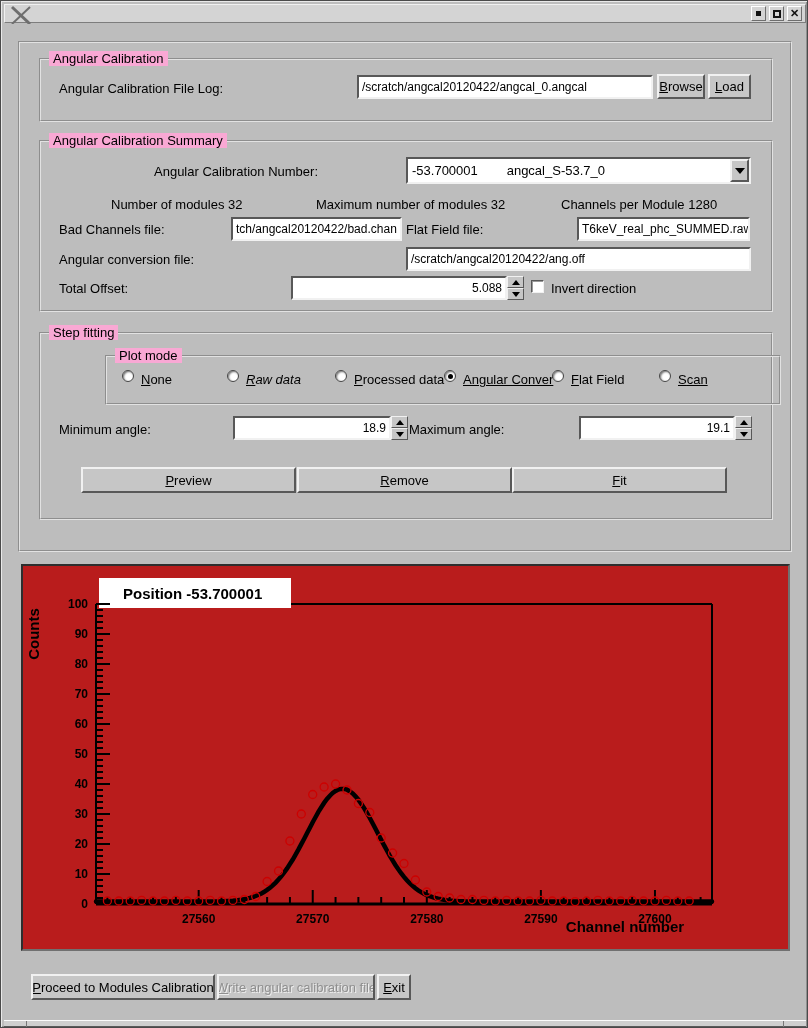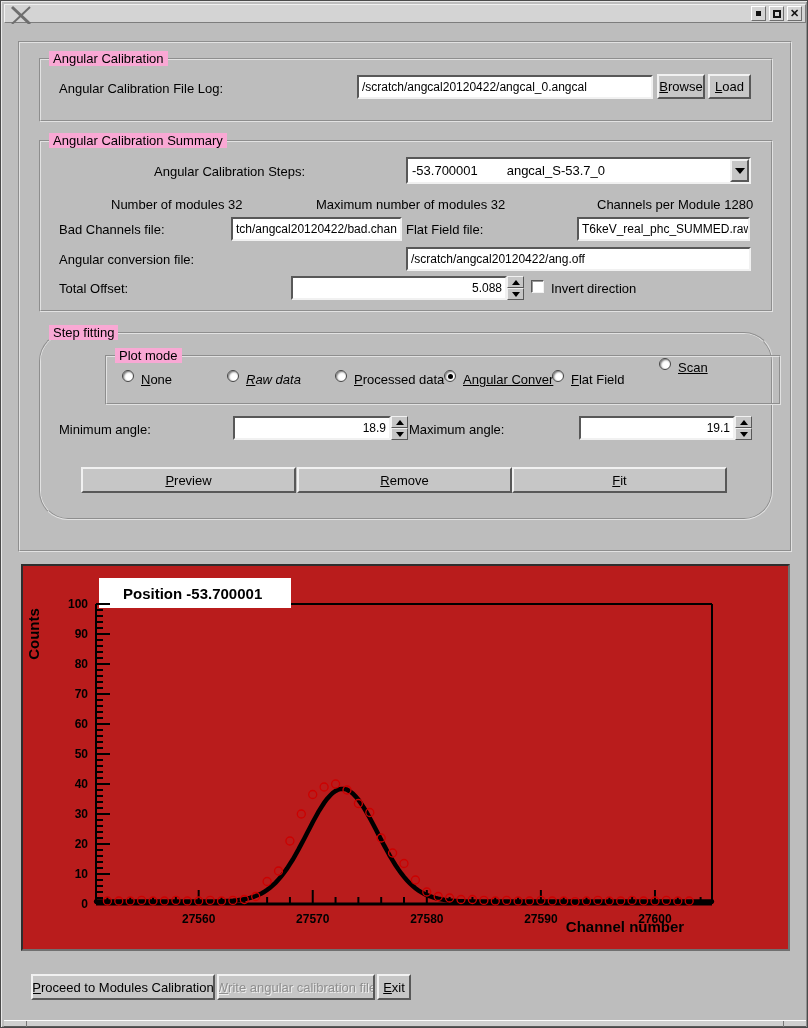--- a/index.html
+++ b/index.html
@@ -96,31 +96,31 @@
       <div class="textfield sunken" style="left:316px;top:15px;width:296px;">
         <span>/scratch/angcal20120422/angcal_0.angcal</span>
       </div>
       <div class="btn raised" style="position:absolute;left:616px;top:14px;width:48px;height:25px;"><u>B</u>rowse</div>
       <div class="btn raised" style="position:absolute;left:667px;top:14px;width:43px;height:25px;"><u>L</u>oad</div>
     </div>
 
     <div class="groupbox" style="left:19px;top:97px;width:734px;height:172px;">
       <span class="gb-legend">Angular Calibration Summary</span>
 
-      <label class="flabel" style="left:113px;top:22px;">Angular Calibration Steps:</label>
+      <label class="flabel" style="left:113px;top:22px;">Angular Calibration Number:</label>
       <div class="combo sunken" style="left:365px;top:15px;width:345px;height:27px;text-align:right;">
         <span class="combo-text">-53.700001        angcal_S-53.7_0</span>
         <span class="combo-arrow raised">
             <span class="tri-down"></span>
           </span>
       </div>
 
       <span class="flabel" style="left:70px;top:55px;">Number of modules 32</span>
       <span class="flabel" style="left:275px;top:55px;">Maximum number of modules 32</span>
-      <span class="flabel" style="left:520px;top:55px;margin-left:36px;">Channels per Module 1280</span>
+      <span class="flabel" style="left:520px;top:55px;">Channels per Module 1280</span>
 
       <label class="flabel" style="left:18px;top:80px;">Bad Channels file:</label>
       <div class="textfield sunken" style="left:190px;top:75px;width:171px;">
         <span>tch/angcal20120422/bad.chan</span>
       </div>
       <label class="flabel" style="left:365px;top:80px;">Flat Field file:</label>
       <div class="textfield sunken" style="left:536px;top:75px;width:173px;">
         <span>T6keV_real_phc_SUMMED.raw</span>
       </div>
 
@@ -138,21 +138,21 @@
             <span class="tri-up-s"></span>
           </span>
         <span class="spin-btn">
             <span class="tri-down-s"></span>
           </span>
       </div>
       <span class="checkbox" style="left:490px;top:138px;"></span>
       <label class="flabel" style="left:510px;top:139px;">Invert direction</label>
     </div>
 
-    <div class="groupbox" style="left:19px;top:289px;width:734px;height:188px;border-radius:29px;">
+    <div class="groupbox" style="left:19px;top:289px;width:734px;height:188px;">
       <span class="gb-legend">Step fitting</span>
 
       <div class="groupbox" style="left:28px;top:21px;width:676px;height:50px;margin-left:36px;">
         <span class="gb-legend">Plot mode</span>
         <div class="radio-item" style="left:15px;top:12px;">
           <span class="radio"></span>
           <span class="rlabel"><u>N</u>one</span>
         </div>
         <div class="radio-item" style="left:120px;top:12px;font-style:italic;">
           <span class="radio"></span>
@@ -163,21 +163,21 @@
           <span class="rlabel"><u>P</u>rocessed data</span>
         </div>
         <div class="radio-item" style="left:337px;top:12px;text-decoration:underline;">
           <span class="radio checked"></span>
           <span class="rlabel">Angular Conver</span>
         </div>
         <div class="radio-item" style="left:445px;top:12px;">
           <span class="radio"></span>
           <span class="rlabel"><u>F</u>lat Field</span>
         </div>
-        <div class="radio-item" style="left:552px;top:0;text-decoration:underline;">
+        <div class="radio-item" style="left:552px;top:12px;text-decoration:underline;">
           <span class="radio"></span>
           <span class="rlabel"><u>S</u>can</span>
         </div>
       </div>
 
       <label class="flabel" style="left:18px;top:88px;">Minimum angle:</label>
       <div class="textfield sunken right" style="left:192px;top:82px;width:158px;">
         <span>18.9</span>
       </div>
       <div class="spinbtns" style="left:350px;top:82px;">

